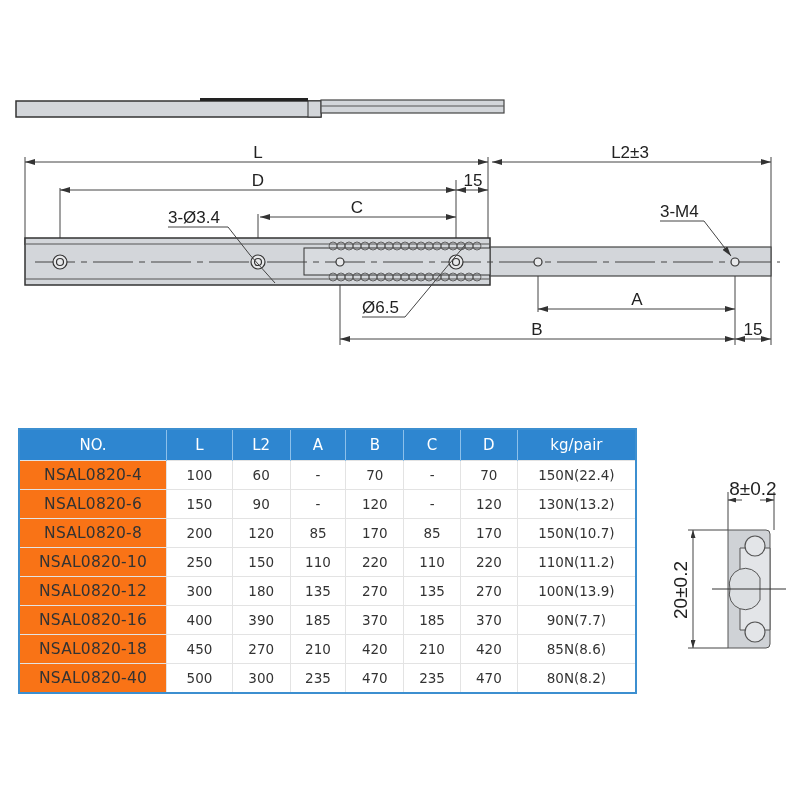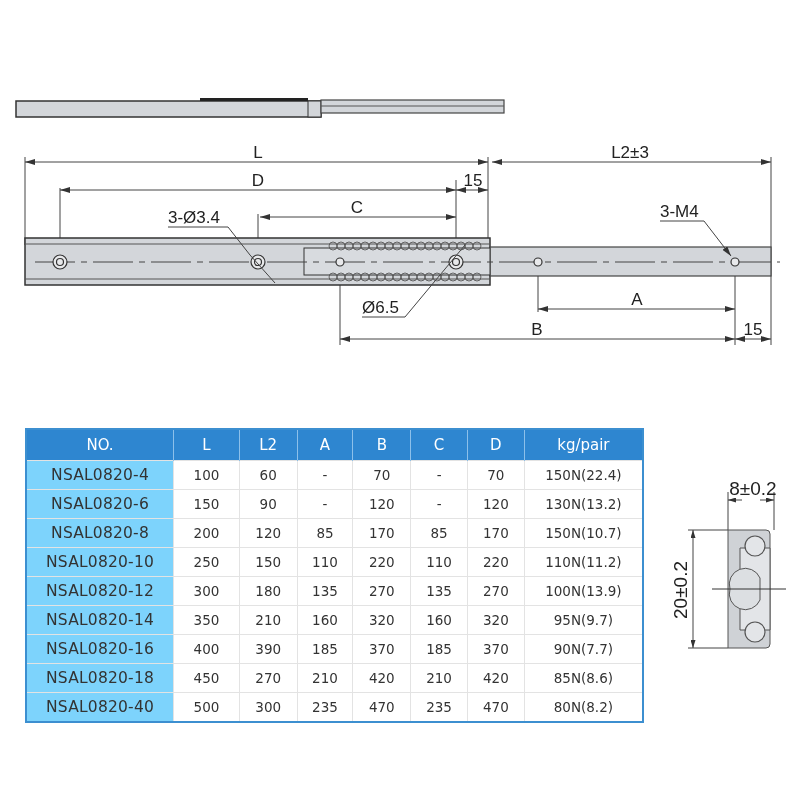--- a/index.html
+++ b/index.html
@@ -2,32 +2,32 @@
 <html><head>
 <meta charset="utf-8">
 <style>
   html, body { margin:0; padding:0; background:#ffffff; }
   body { width:800px; height:800px; position:relative; overflow:hidden; font-family:"Liberation Sans", sans-serif; }
   #drawing { position:absolute; left:0; top:0; width:800px; height:400px; }
   .dim-label { font-family:"Liberation Sans", sans-serif; font-size:17px; fill:#222; }
   #spec-table {
     position:absolute; left:18px; top:428px; width:619px;
     border-collapse:collapse; border:2px solid #3c8fd0;
-    font-family:"DejaVu Sans", sans-serif; color:#333;margin-left:7px;
+    font-family:"DejaVu Sans", sans-serif; color:#333;
   }
   #spec-table th {
     background:#2e86d0; color:#fff; font-weight:normal; font-size:15px;
     height:30px; padding:0; border-left:1px solid #8cc0ea;
   }
   #spec-table th:first-child { border-left:none; }
   #spec-table td {
     height:28px; padding:0; text-align:center; font-size:13.5px;
     border-left:1px solid #e3e3e3; border-top:1px solid #e3e3e3; background:#fff;
   }
-  #spec-table td.model { background:#7dd3fc; font-size:15.5px; letter-spacing:0.2px; }
+  #spec-table td.model { background:#f97316; font-size:15.5px; letter-spacing:0.2px; }
   #profile { position:absolute; left:660px; top:470px; width:140px; height:200px; }
 </style>
 </head>
 <body>
 
 <svg id="drawing" viewBox="0 0 800 400" xmlns="http://www.w3.org/2000/svg">
   <defs>
     <marker id="arr" markerWidth="10" markerHeight="6" refX="10" refY="3" orient="auto-start-reverse" markerUnits="userSpaceOnUse">
       <path d="M0,0 L10,3 L0,6 z" fill="#333"></path>
     </marker>
@@ -224,30 +224,20 @@
         <td class="model">NSAL0820-12</td>
         <td>300</td>
         <td>180</td>
         <td>135</td>
         <td>270</td>
         <td>135</td>
         <td>270</td>
         <td>100N(13.9)</td>
       </tr>
       <tr>
-        <td class="model">NSAL0820-14</td>
-        <td>350</td>
-        <td>210</td>
-        <td>160</td>
-        <td>320</td>
-        <td>160</td>
-        <td>320</td>
-        <td>95N(9.7)</td>
-      </tr>
-      <tr>
         <td class="model">NSAL0820-16</td>
         <td>400</td>
         <td>390</td>
         <td>185</td>
         <td>370</td>
         <td>185</td>
         <td>370</td>
         <td>90N(7.7)</td>
       </tr>
       <tr>

